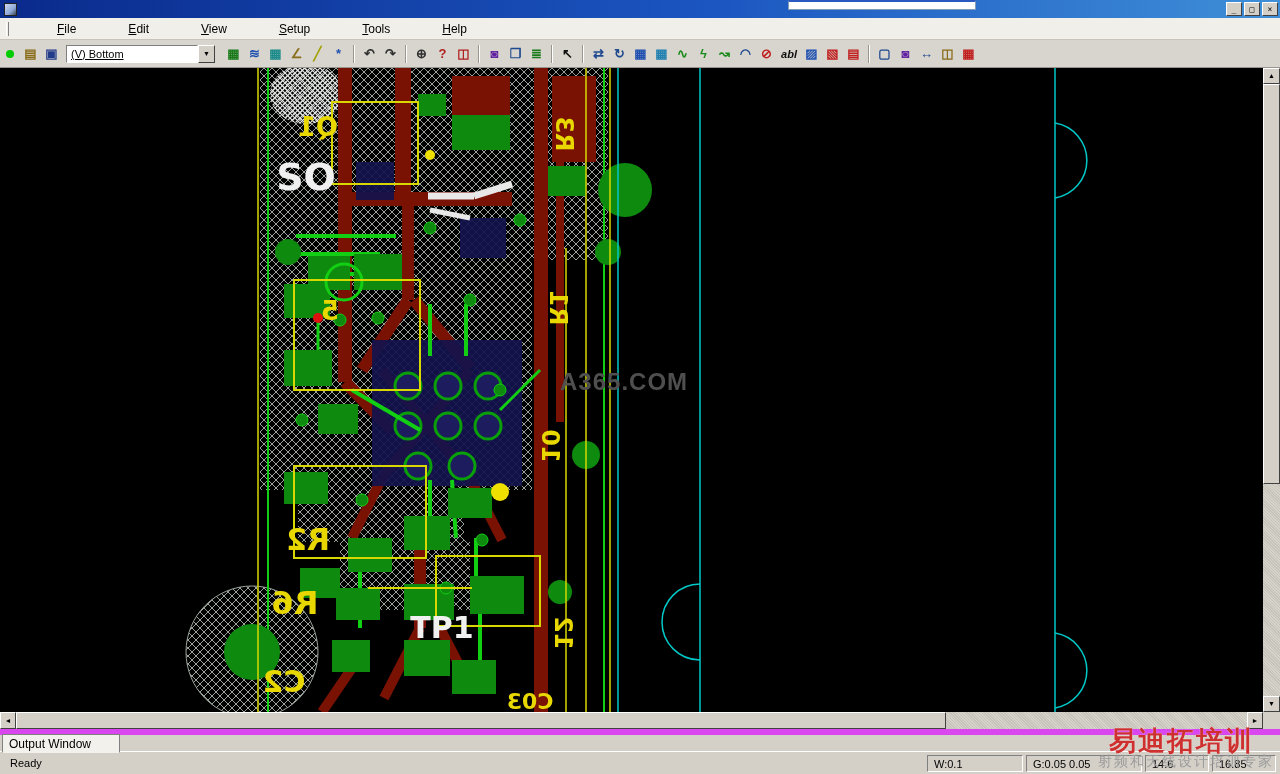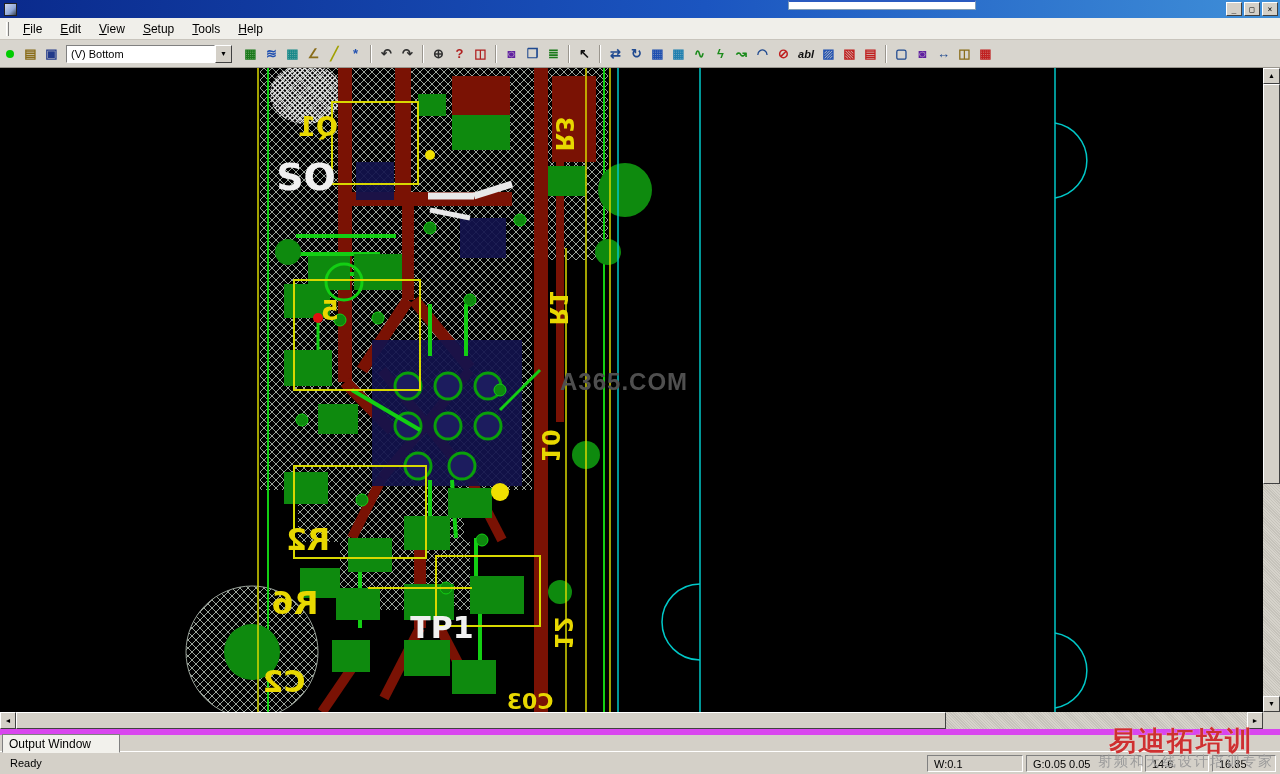--- a/index.html
+++ b/index.html
@@ -14,36 +14,36 @@
     border:1px solid #222; margin-right:4px; flex:0 0 auto; }
   .title-text { color:#fff; font-weight:bold; font-size:11px; white-space:nowrap; overflow:hidden; }
   .float-box { position:absolute; left:788px; top:0; width:188px; height:10px; background:#ffffff;
     border:1px solid #7f9db9; border-top:2px solid #2a5ac0; }
   .win-btns { margin-left:auto; display:flex; gap:2px; }
   .wbtn { width:16px; height:14px; background:#d4d0c8; border:1px solid; border-color:#fff #404040 #404040 #fff;
     font-size:8px; line-height:11px; text-align:center; font-family:"DejaVu Sans Mono",monospace; cursor:default; padding:0; }
 
   
   .menubar { height:22px; background:#f0efea; display:flex; align-items:center; padding-left:6px;
-    border-bottom:1px solid #c8c4bc; }
+    border-bottom:1px solid #c8c4bc;gap:34px; }
   .menu-item { padding:3px 9px; font-size:12px; color:#000; }
   .grip { width:3px; height:14px; border-left:1px solid #fff; border-right:1px solid #808080; margin-right:5px; }
 
   
   .toolbar { height:28px; background:#d8d5ce; display:flex; align-items:center; padding:0 4px;
     border-bottom:1px solid #9a968e; }
   .led { width:8px; height:8px; border-radius:50%; margin:0 6px 0 2px; flex:0 0 auto; }
   .tb-group { display:flex; align-items:center; }
   .tb-btn { width:21px; height:20px; display:inline-flex; align-items:center; justify-content:center;
     font-size:13px; font-weight:bold; border:1px solid transparent; cursor:default; flex:0 0 auto; }
   .tb-btn.textglyph { font-size:11px; font-style:italic; width:24px; }
   .tb-sep { width:2px; height:18px; border-left:1px solid #9a968e; border-right:1px solid #fff; margin:0 4px; }
   .combo { display:flex; align-items:center; margin:0 8px 0 4px; }
-  .combo-field { width:149px; height:18px; background:#fff; border:1px solid; border-color:#808080 #fff #fff #808080;
-    font-size:11px; padding:2px 4px; white-space:nowrap; overflow:hidden; }
+  .combo-field { width:132px; height:18px; background:#fff; border:1px solid; border-color:#808080 #fff #fff #808080;
+    font-size:11px; padding:2px 4px; white-space:nowrap; overflow:hidden;text-decoration:underline; }
   .combo-arrow { width:17px; height:18px; background:#d4d0c8; border:1px solid; border-color:#fff #404040 #404040 #fff;
     font-size:7px; display:flex; align-items:center; justify-content:center; }
 
   
   .workarea { display:flex; height:644px; }
   .canvas { position:relative; width:1263px; height:644px; background:#000; overflow:hidden; }
   .canvas svg { display:block; }
   .vscroll { width:17px; height:644px; background:#cac7bf; position:relative;
     background-image:repeating-linear-gradient(45deg,#d6d3cb 0 1px,#c6c3bb 1px 2px); }
   .sb-arrow { position:absolute; width:17px; height:16px; background:#d4d0c8; border:1px solid;

